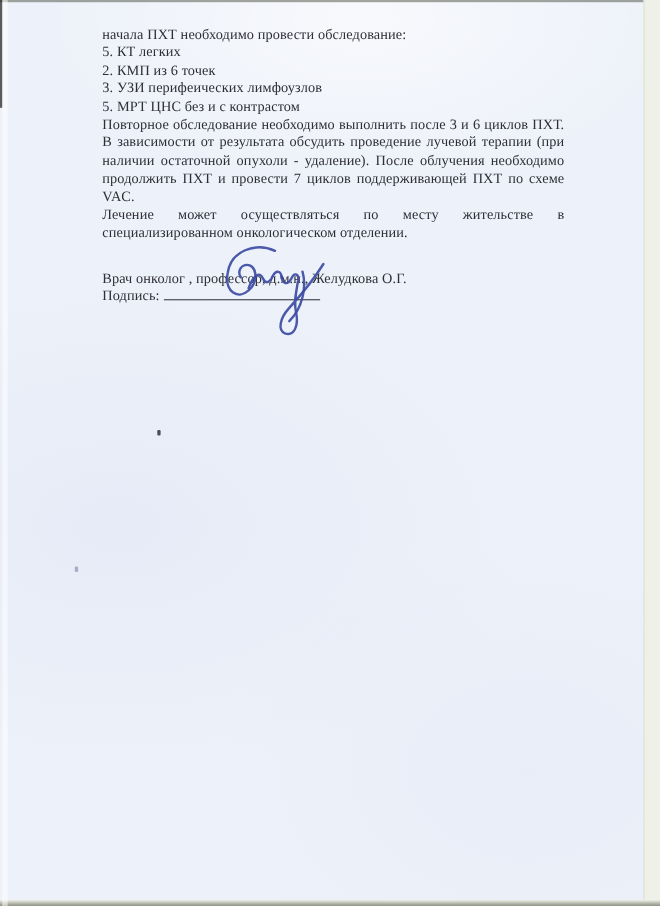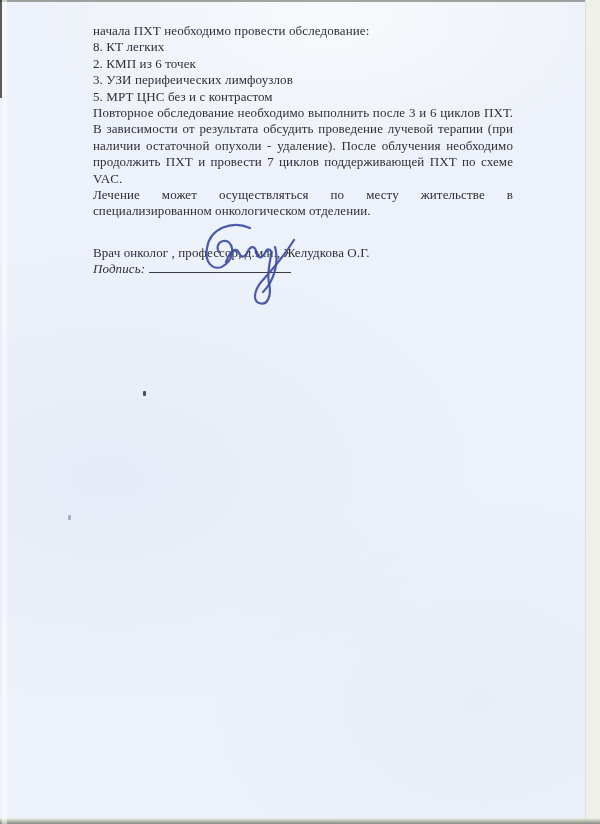--- a/index.html
+++ b/index.html
@@ -50,21 +50,21 @@
     position: absolute;
     left: 93px; top: 23px;
     width: 420px;
     font-size: 13px;
     line-height: 16.4px;
     letter-spacing: 0.1px;
   }
   .content p { margin: 0; }
   .para { text-align: justify; }
   .signer { margin-top: 25px; }
-  .sig-row { white-space: nowrap; font-style: italic; }
+  .sig-row { white-space: nowrap; }
   .sig-underline {
     display: inline-block;
     width: 142px;
     height: 11px;
     margin-left: 4px;
     border-bottom: 1.2px solid #3c3c44;
     vertical-align: baseline;
   }
   
   .signature {
@@ -92,21 +92,21 @@
 <div class="scan">
 
   <div class="edge-top"></div>
   <div class="edge-right"></div>
   <div class="edge-bottom"></div>
   <div class="edge-left-light"></div>
   <div class="edge-left-dark"></div>
 
   <div class="content">
     <p class="line">начала ПХТ необходимо провести обследование:</p>
-    <p class="line">8. КТ легких</p>
+    <p class="line">5. КТ легких</p>
     <p class="line">2. КМП из 6 точек</p>
     <p class="line">3. УЗИ перифеических лимфоузлов</p>
     <p class="line">5. МРТ ЦНС без и с контрастом</p>
     <p class="para">Повторное обследование необходимо выполнить после 3 и 6 циклов ПХТ. В зависимости от результата обсудить проведение лучевой терапии (при наличии остаточной опухоли - удаление). После облучения необходимо продолжить ПХТ и провести 7 циклов поддерживающей ПХТ по схеме VAC.</p>
     <p class="para">Лечение может осуществляться по месту жительстве в специализированном онкологическом отделении.</p>
 
     <div class="signer">
       <p class="line">Врач онколог , профессор, д.м.н., Желудкова О.Г.</p>
       <p class="line sig-row">
         <span>Подпись:</span><span class="sig-underline"></span>

